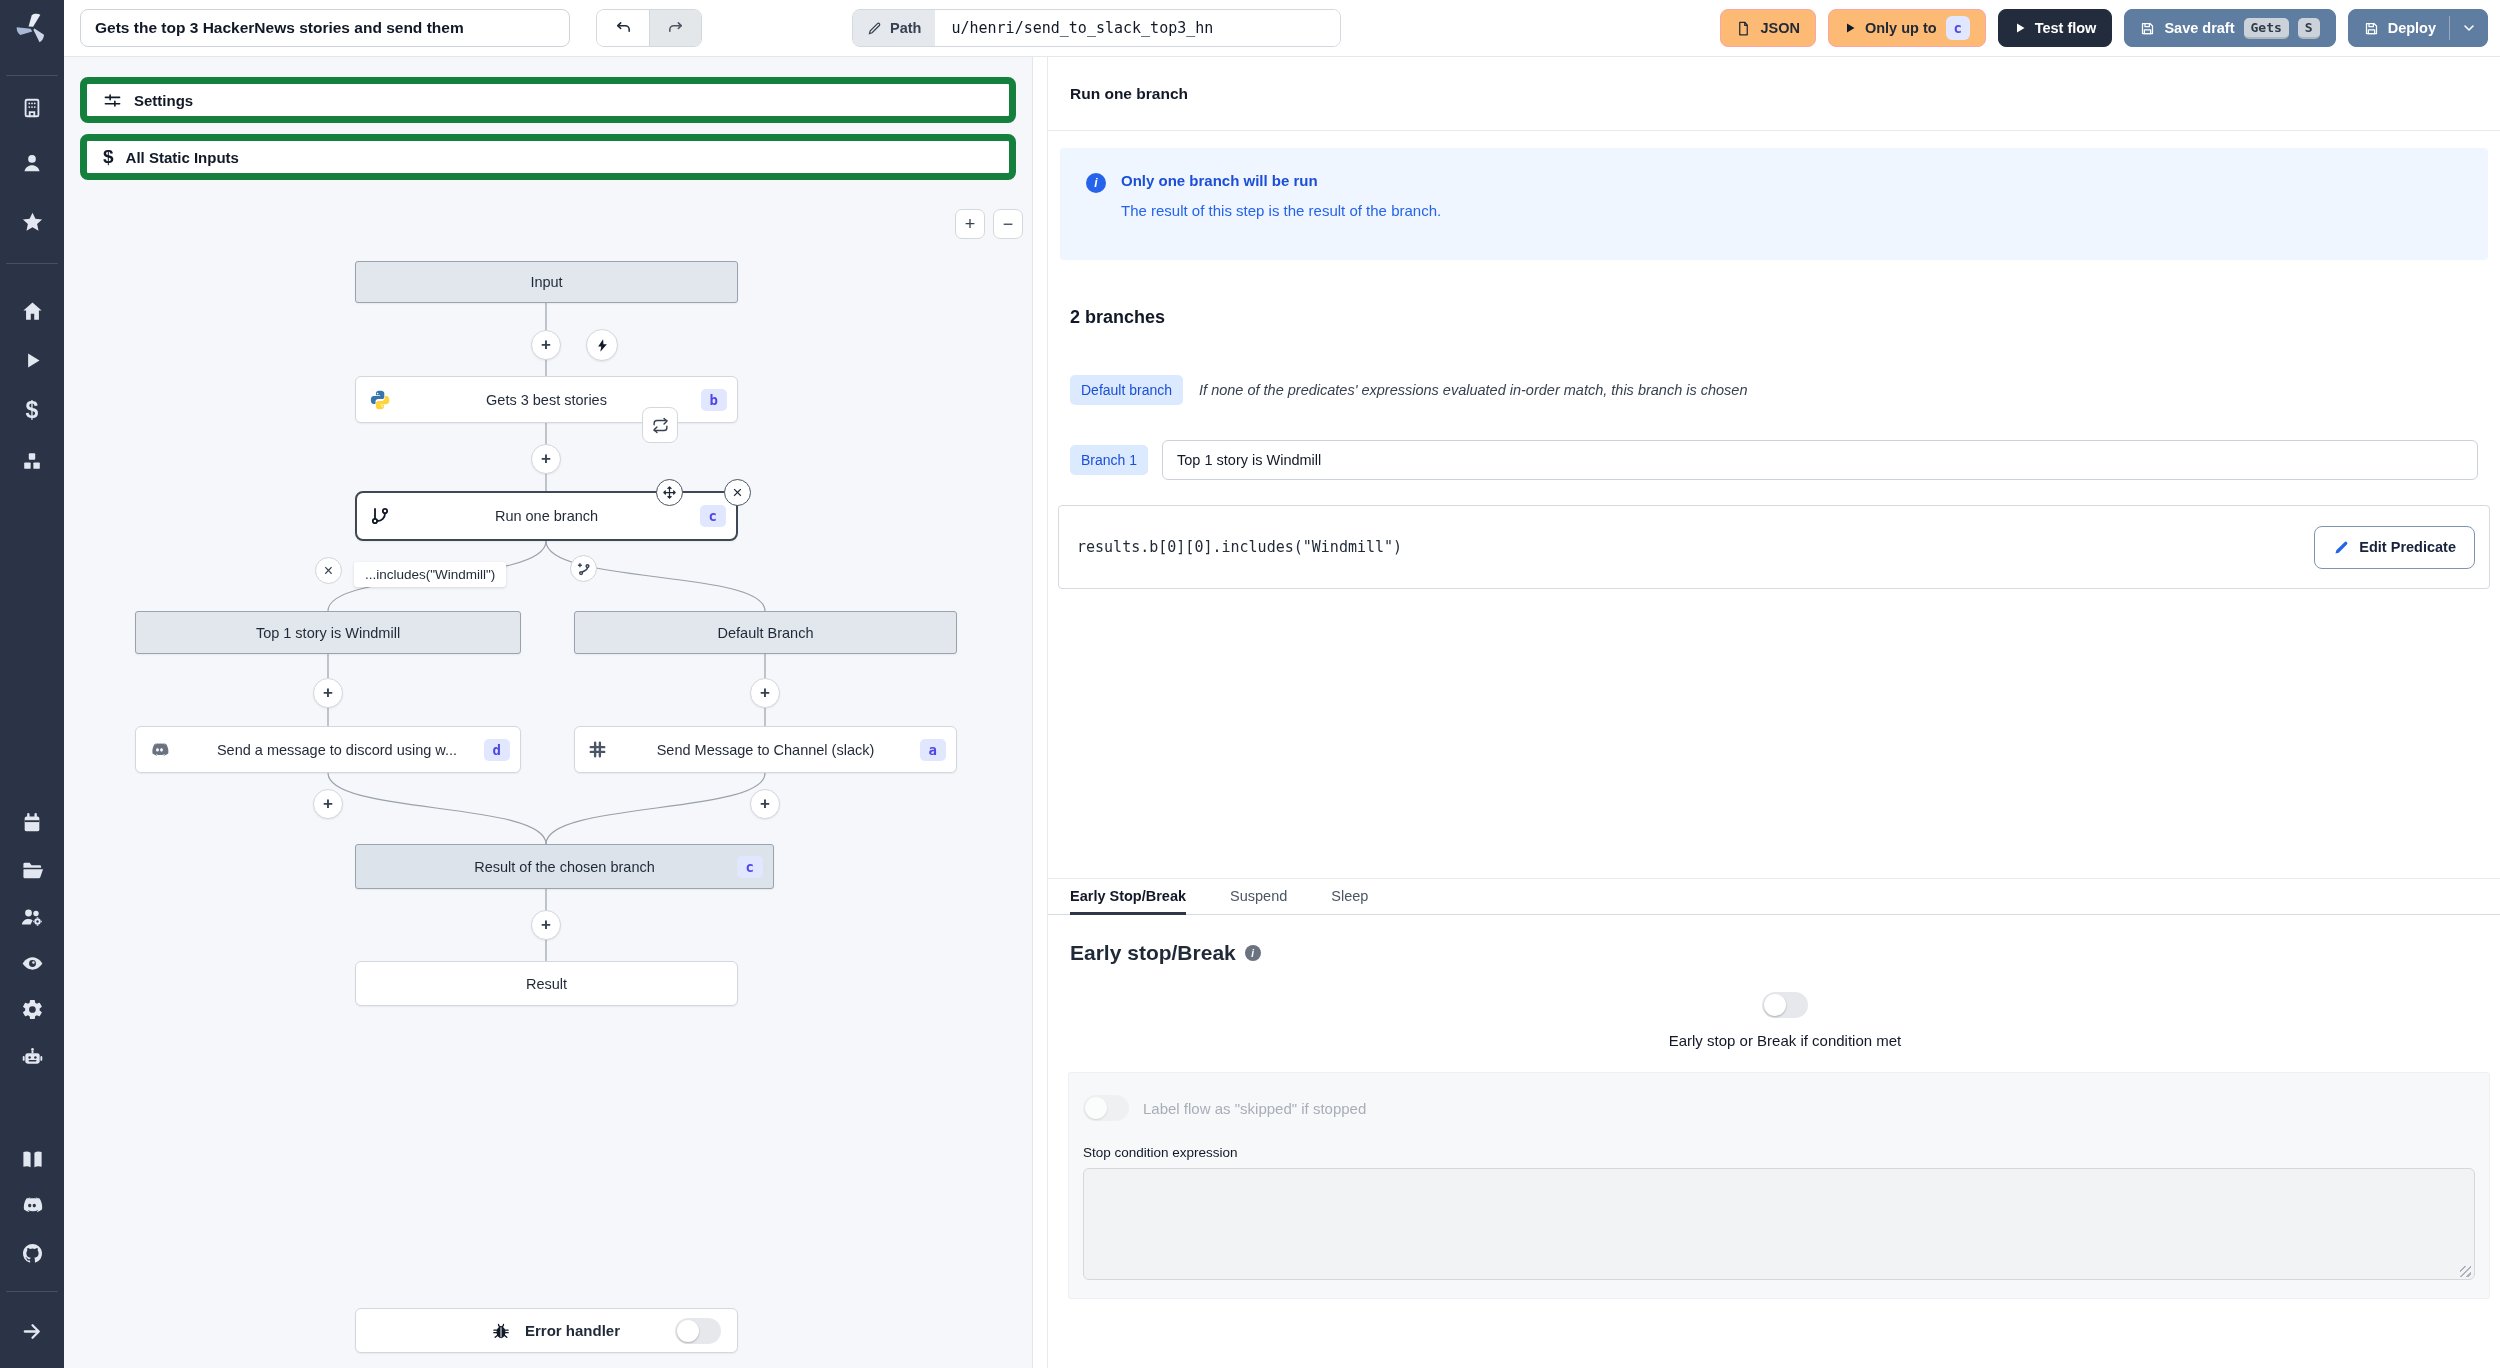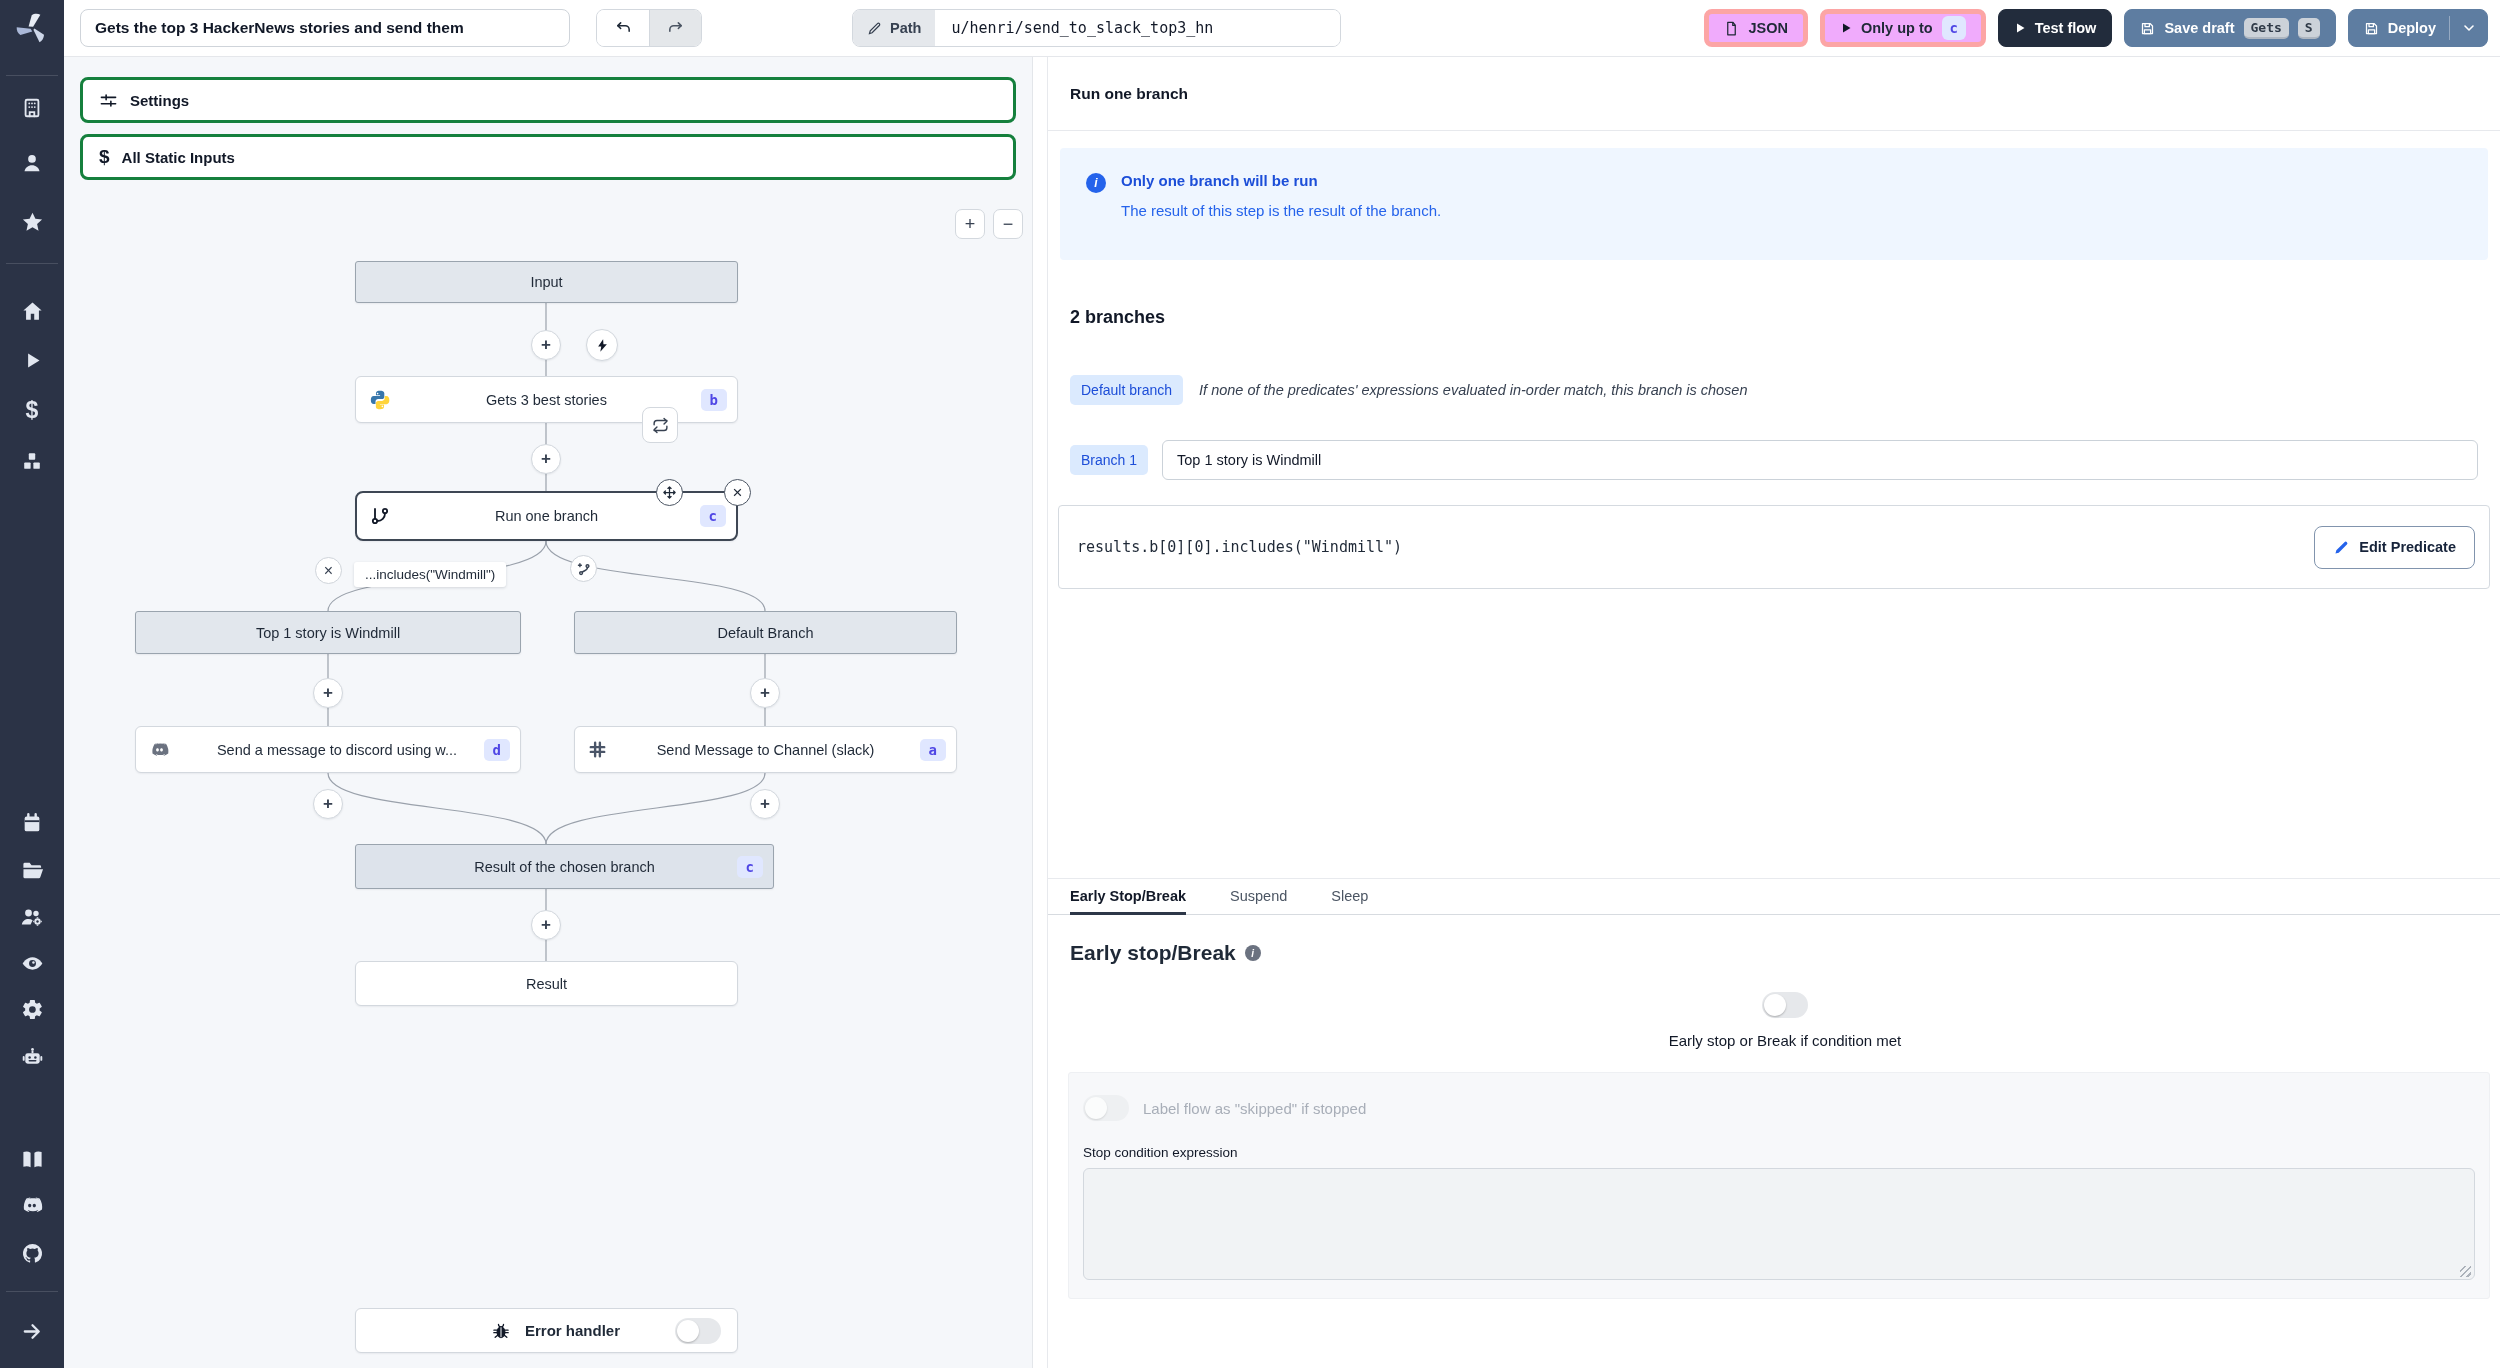--- a/index.html
+++ b/index.html
@@ -30,34 +30,34 @@
   .ur-btn { width:52px; height:100%; display:flex; align-items:center; justify-content:center; background:#fff; cursor:pointer; }
   .ur-btn.redo { background:#e4e7ea; border-left:1px solid #d3d8de; }
   .path-box { margin-left:150px; height:38px; display:flex; align-items:stretch; border:1px solid #d3d8de; border-radius:8px; overflow:hidden; }
   .path-prefix { display:flex; align-items:center; gap:8px; background:#e5e8ec; padding:0 14px;
     font-size:14.5px; font-weight:600; color:#374151; }
   .path-value { display:flex; align-items:center; padding:0 16px; width:405px; background:#fff;
     font-family:"DejaVu Sans Mono",monospace; font-size:15px; color:#111827; white-space:nowrap; }
   .tb-right { margin-left:auto; display:flex; align-items:center; gap:12px; }
   .tb-btn { height:38px; display:flex; align-items:center; gap:9px; padding:0 15px; border-radius:8px;
     font-size:14.5px; font-weight:600; cursor:pointer; white-space:nowrap; }
-  .tb-btn.light { background:#f0abfc; border:5px solid #fca5a5; color:#1f2937; }
+  .tb-btn.light { background:#fdba74; border:1px solid #fca5a5; color:#1f2937; }
   .tb-btn.dark  { background:#222c3c; color:#fff; border:1px solid #222c3c; }
   .tb-btn.blue  { background:#5e7da1; color:#fff; border:1px solid #5e7da1; }
   .mini-badge { width:24px; height:24px; border-radius:6px; background:#e0e7ff; color:#4f46e5;
     font-family:"DejaVu Sans Mono",monospace; font-size:14px; font-weight:700; display:flex; align-items:center; justify-content:center; }
   .kbd { background:#ccd2d9; color:#2f3a48; font-family:"DejaVu Sans Mono",monospace; font-size:13px;
     padding:2px 7px; border-radius:5px; border-bottom:2px solid #aeb6c0; }
   .deploy-split { width:1px; align-self:stretch; margin:6px 2px 6px 4px; background:rgba(255,255,255,.35); }
 
   
   .content { flex:1; display:flex; min-height:0; }
   .flow-panel { width:968px; flex-shrink:0; background:#f5f7fa; padding:20px 16px 0 16px; }
   .gutter { width:16px; flex-shrink:0; background:#fff; border-left:1px solid #e3e6ea; border-right:1px solid #e7e9ed; }
-  .bar { height:46px; background:#fff; border:3px solid #15803d; border-radius:8px; display:flex;
+  .bar { height:46px; background:#fff; border:7px solid #15803d; border-radius:8px; display:flex;
     align-items:center; gap:12px; padding:0 16px; font-size:15px; font-weight:700; color:#111827;
     margin-bottom:11px; cursor:pointer; }
 
   
   .canvas { position:relative; margin:0 -16px; height:1180px; }
   .edges { position:absolute; inset:0; pointer-events:none; }
   .node { position:absolute; background:#fff; border:1px solid #d3d8de; border-radius:6px;
     display:flex; align-items:center; justify-content:center; font-size:14.5px; color:#1f2937;
     box-shadow:0 1px 2px rgba(16,24,40,.06); cursor:pointer; }
   .node.gray { background:#e2e7ed; border-color:#9aa4ae; border-radius:3px; }

